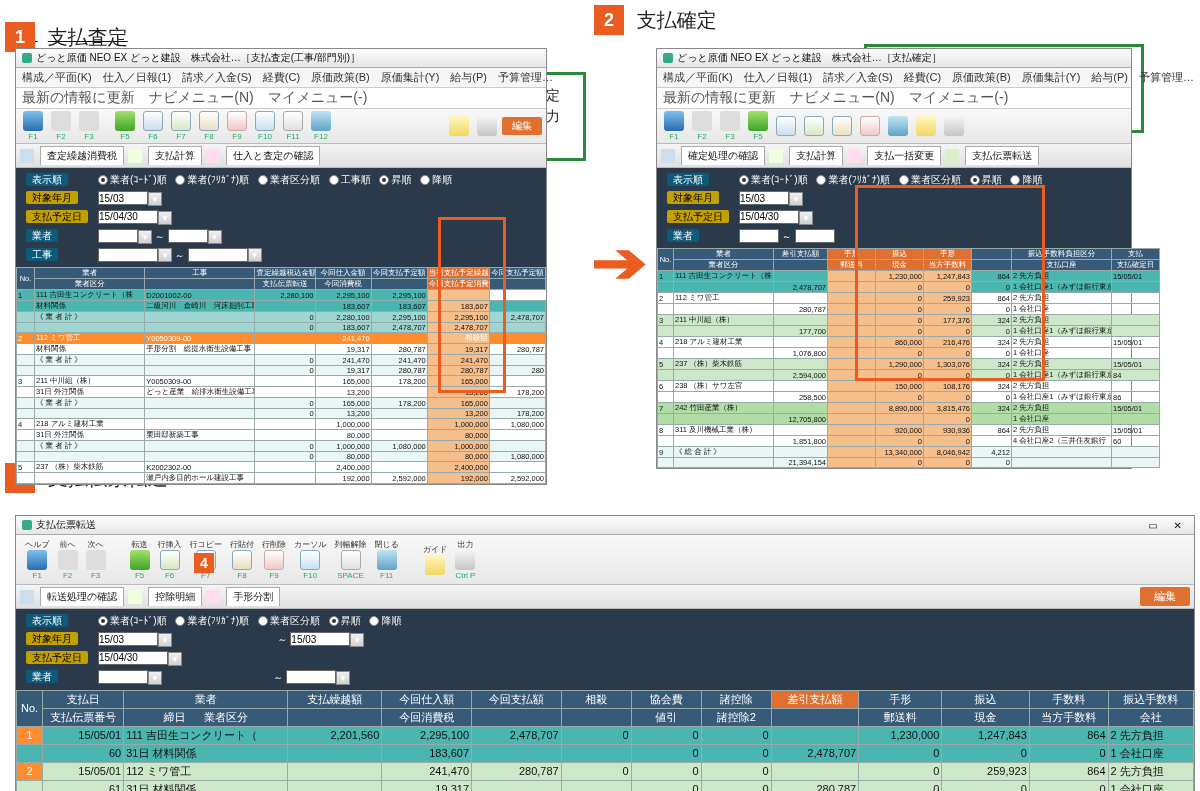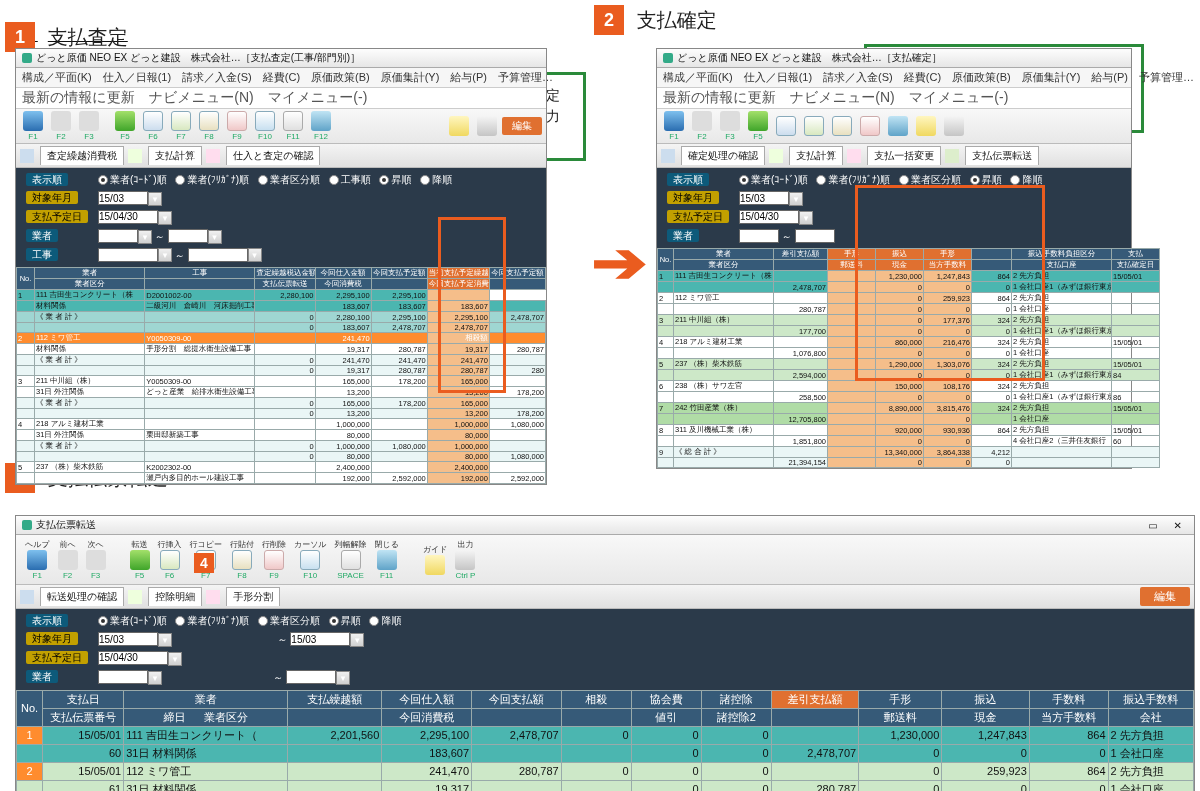--- a/index.html
+++ b/index.html
@@ -734,21 +734,21 @@
           <td class="num"></td>
           <td>4  会社口座2（三井住友銀行</td>
           <td>60</td>
         </tr>
         <tr class="r-alt">
           <td>9</td>
           <td>《 総 合 計 》</td>
           <td class="num"></td>
           <td class="num hi-col"></td>
           <td class="num hi-col">13,340,000</td>
-          <td class="num hi-col">3,864,338</td>
+          <td class="num hi-col">8,046,942</td>
           <td class="num">4,212</td>
           <td></td>
           <td></td>
         </tr>
         <tr class="r-alt">
           <td></td>
           <td></td>
           <td class="num">21,394,154</td>
           <td class="num hi-col"></td>
           <td class="num hi-col">0</td>

